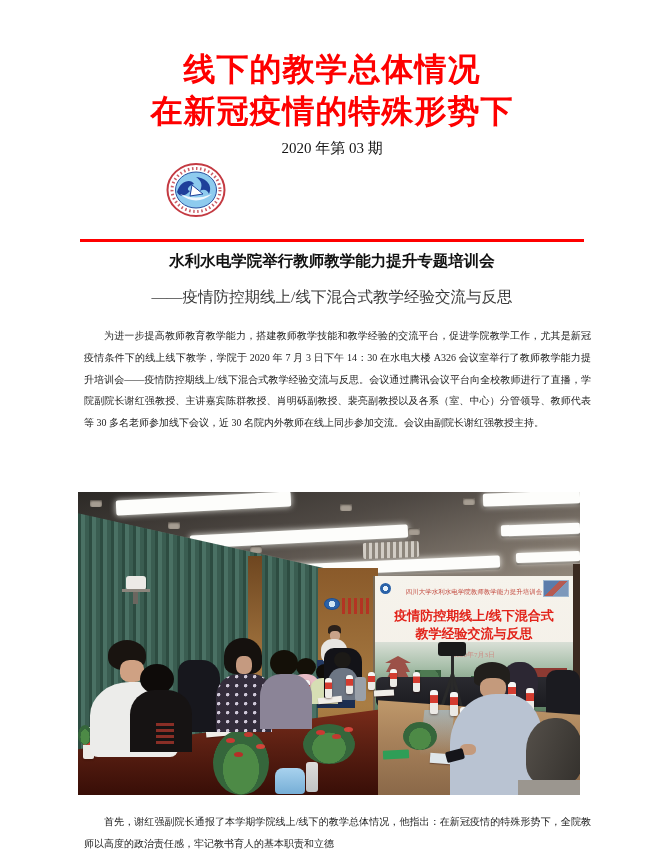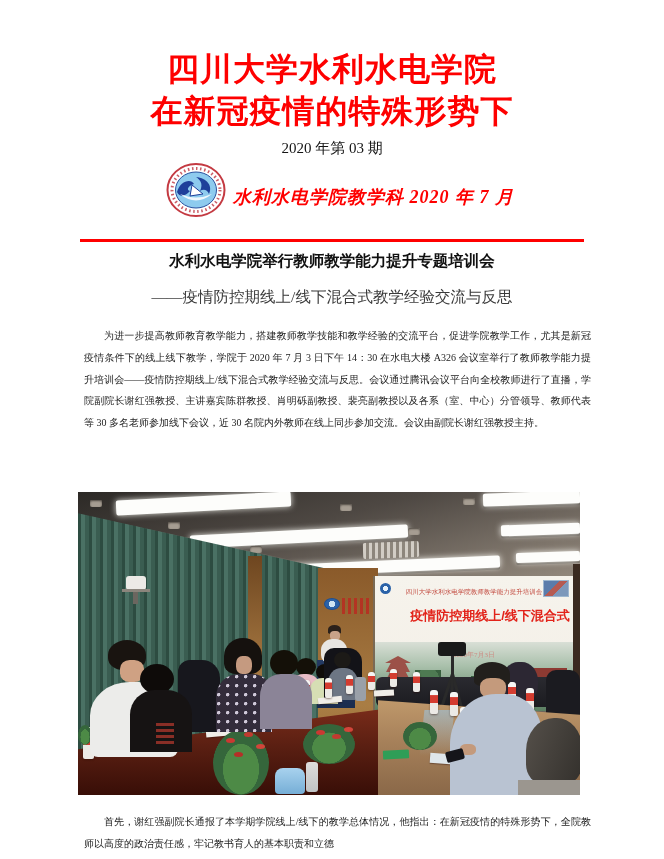--- a/index.html
+++ b/index.html
@@ -80,36 +80,35 @@
   .plant{border-radius:50%;z-index:8;
     background:radial-gradient(ellipse at 50% 60%,#4d8a46 0 45%,#35663b 46% 72%,rgba(40,80,45,.25) 73%,transparent 85%);}
   .flower{width:9px;height:5px;background:#cc3832;border-radius:50%;z-index:9;}
   .tripod-leg{width:2.5px;background:#2a2a2a;z-index:6;transform-origin:top center;}
 </style>
 </head>
 <body>
 
 <div class="page">
 
-  <div class="a doc-title">四川大学水利水电学院</div>
+  <div class="a doc-title">线下的教学总体情况</div>
   <div class="a doc-title doc-title2">在新冠疫情的特殊形势下</div>
   <div class="a issue-line">2020 年第 03 期</div>
 
   <div class="a logo-wrap">
     <svg width="60" height="55" viewBox="0 0 60 55">
       <ellipse cx="30" cy="27" rx="28.5" ry="26" fill="#ffffff" stroke="#c43a42" stroke-width="2"></ellipse>
       <ellipse cx="30" cy="27" rx="24" ry="21.5" fill="none" stroke="#c0404a" stroke-width="3" stroke-dasharray="1.5 2.6" opacity="0.85"></ellipse>
       <ellipse cx="30" cy="27" rx="20.5" ry="18" fill="#8ecbee" stroke="#2a52a0" stroke-width="1"></ellipse>
       <path d="M11 29 C14 18, 25 15, 28 21 C22 23 20 27 24 28 C19 34 13 34 11 29 Z" fill="#1e3f9a"></path>
       <path d="M30 14 C41 15 47 23 43 31 C41 26 37 26 34 28 C38 20 33 16 30 14 Z" fill="#1e3f9a"></path>
       <path d="M26 22 L37 31 L24 33 Z" fill="#ffffff" stroke="#1e3f9a" stroke-width="1"></path>
       <path d="M14 31 Q30 38 46 31 Q30 44 14 31 Z" fill="#ffffff" opacity="0.85"></path>
     </svg>
   </div>
-  <div class="a imprint">水利水电学院教学科 2020 年 7 月</div>
 
   <div class="a red-rule"></div>
 
   <div class="a art-subheading">——疫情防控期线上/线下混合式教学经验交流与反思</div>
   <div class="a art-heading">水利水电学院举行教师教学能力提升专题培训会</div>
 
   <div class="a body-para para1">为进一步提高教师教育教学能力，搭建教师教学技能和教学经验的交流平台，促进学院教学工作，尤其是新冠疫情条件下的线上线下教学，学院于 2020 年 7 月 3 日下午 14：30 在水电大楼 A326 会议室举行了教师教学能力提升培训会——疫情防控期线上/线下混合式教学经验交流与反思。会议通过腾讯会议平台向全校教师进行了直播，学院副院长谢红强教授、主讲嘉宾陈群教授、肖明砾副教授、裴亮副教授以及各系（室、中心）分管领导、教师代表等 30 多名老师参加线下会议，近 30 名院内外教师在线上同步参加交流。会议由副院长谢红强教授主持。</div>
 
   <div class="a photo">
     <div class="a ceiling"></div>
@@ -134,21 +133,22 @@
     <div class="a wall-slogan"></div>
     <div class="a rwall"></div>
     <div class="a wallcam"></div>
     <div class="a camshelf"></div>
     <div class="a cambracket"></div>
 
     <div class="a screen">
       <div class="a slide-logo"></div>
       <div class="a slide-inset"></div>
       <div class="a slide-header">四川大学水利水电学院教师教学能力提升培训会</div>
-      <div class="a slide-title" style="top:31px;padding-left:16px;">疫情防控期线上/线下混合式</div>
+      <div class="a slide-title" style="top:31px;">疫情防控期线上/线下混合式</div>
+      <div class="a slide-title" style="top:49px;">教学经验交流与反思</div>
       <div class="a slide-date">2020年7月3日</div>
       <div class="a campus">
         <div class="a pagoda"></div>
         <div class="a redbldg" style="left:112px;top:26px;width:80px;height:30px;"></div>
         <div class="a redbldg" style="left:58px;top:36px;width:40px;height:20px;"></div>
         <div class="a tree" style="left:40px;top:28px;width:26px;height:24px;"></div>
         <div class="a tree" style="left:96px;top:34px;width:22px;height:20px;"></div>
       </div>
     </div>
 

